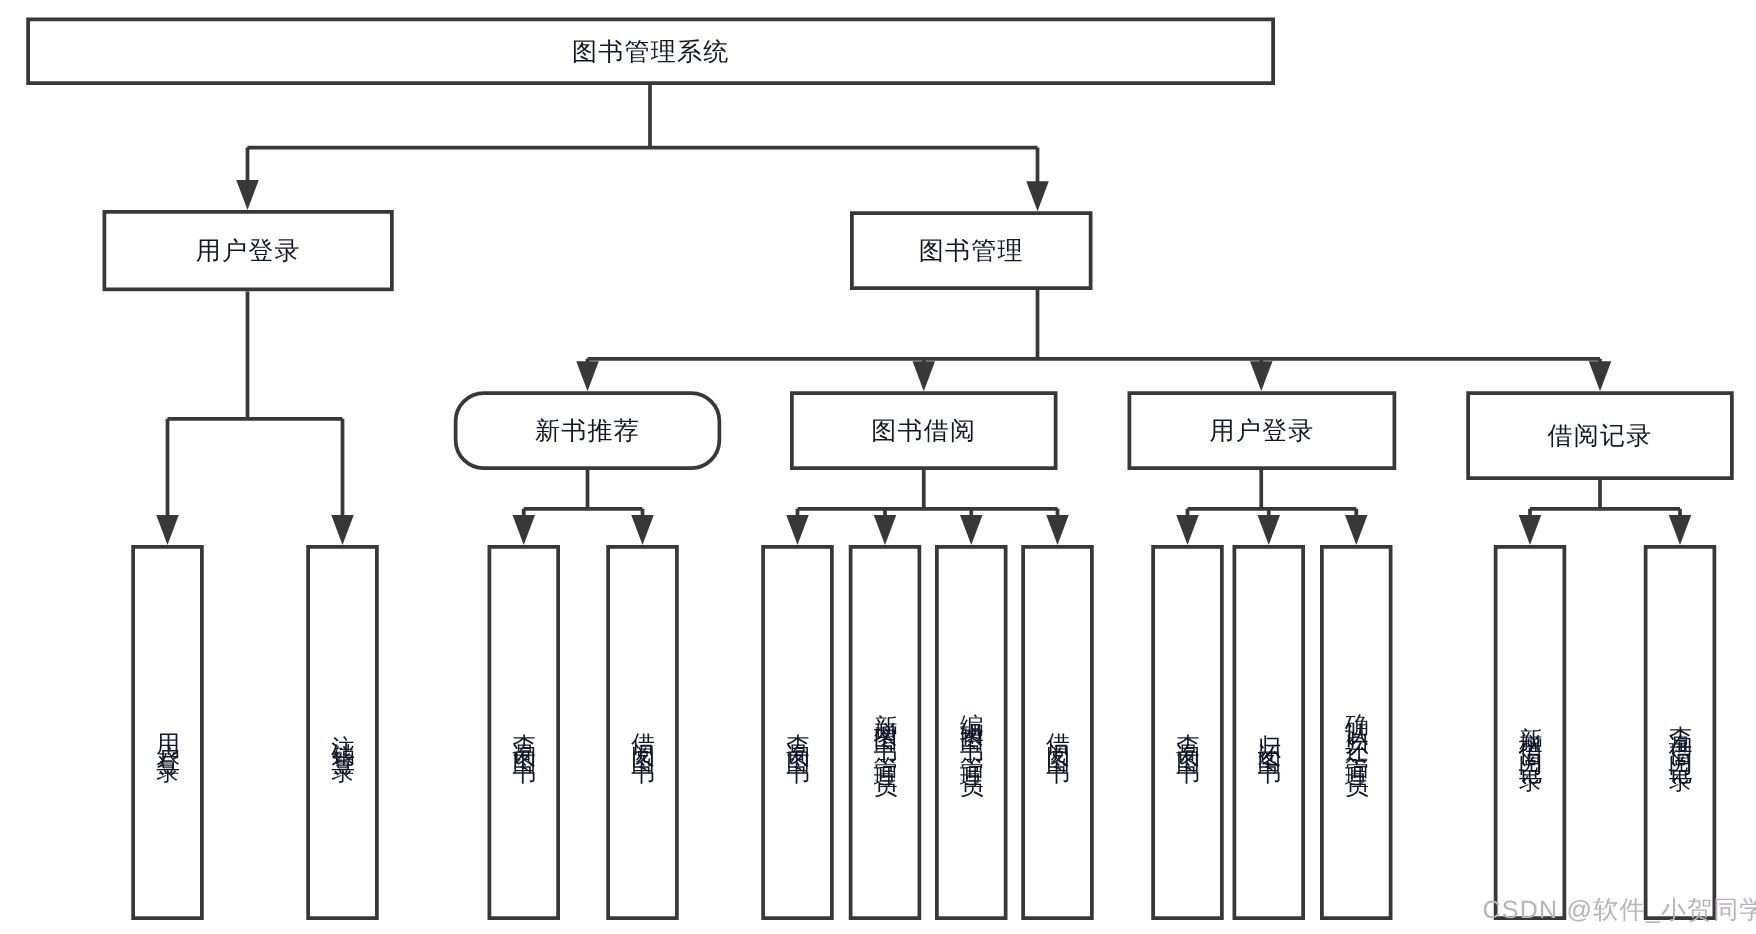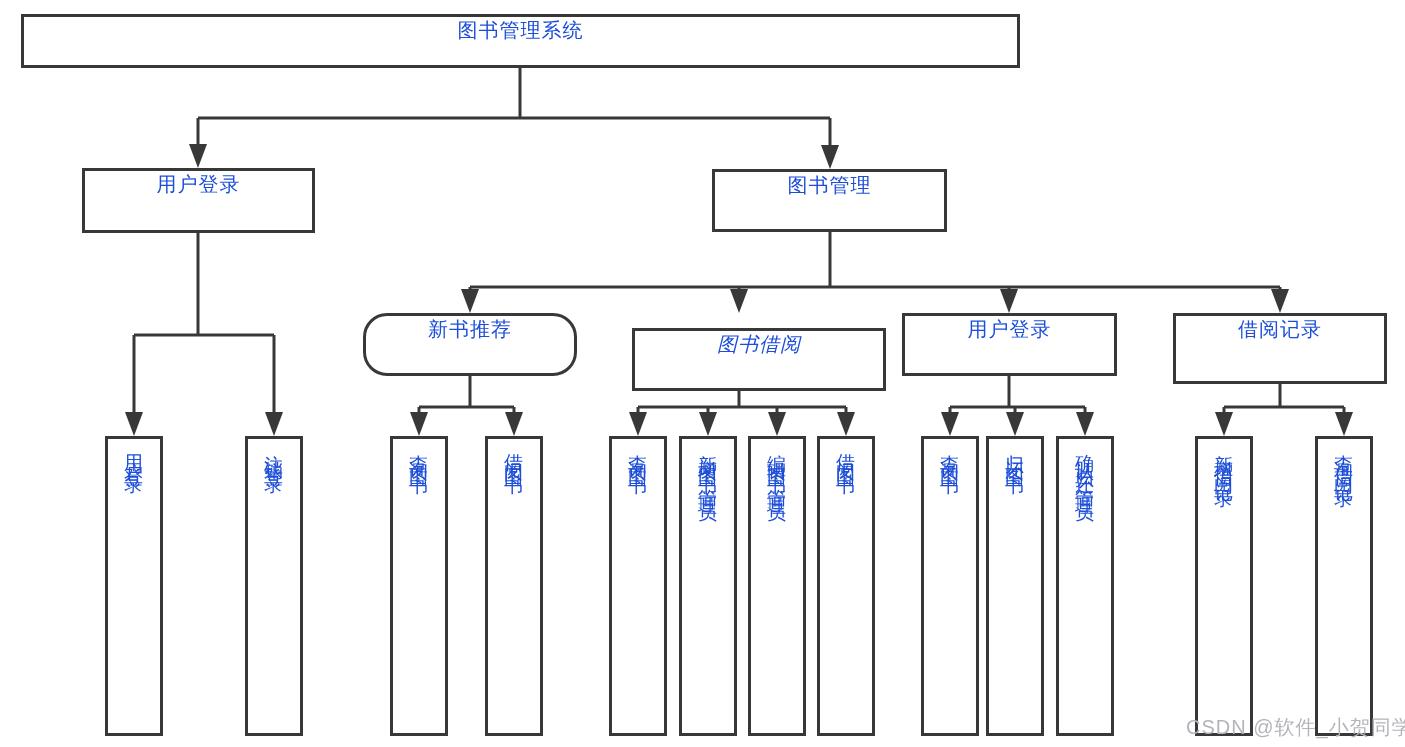--- a/index.html
+++ b/index.html
@@ -21,22 +21,23 @@
     top: 0;
     width: 1405px;
     height: 747px;
   }
   .node {
     position: absolute;
     box-sizing: border-box;
     border: 3px solid #383838;
     background: #ffffff;
     display: flex;
+    align-items: center;
     justify-content: center;
-    color: #1d4ed8;
+    color: #0f172a;
   }
   .h-node span {
     font-size: 20px;
     letter-spacing: 1px;
     white-space: nowrap;
   }
   .v-node span {
     writing-mode: vertical-rl;
     text-orientation: mixed;
     font-size: 19px;
@@ -129,28 +130,28 @@
     </g>
   </svg>
 
   <div class="node h-node" style="left:21px; top:14px; width:999px; height:54px;">
     <span>图书管理系统</span>
   </div>
 
   <div class="node h-node" style="left:82px; top:168px; width:233px; height:65px;">
     <span>用户登录</span>
   </div>
-  <div class="node h-node" style="left:712px; top:169px; width:235px; height:63px;">
+  <div class="node h-node" style="left:680px; top:169px; width:194px; height:63px;">
     <span>图书管理</span>
   </div>
 
   <div class="node h-node" style="left:363px; top:313px; width:214px; height:63px;border-radius:24px;">
     <span>新书推荐</span>
   </div>
-  <div class="node h-node" style="left:632px; top:328px; width:254px; height:63px;font-style:italic;">
+  <div class="node h-node" style="left:632px; top:313px; width:214px; height:63px;">
     <span>图书借阅</span>
   </div>
   <div class="node h-node" style="left:902px; top:313px; width:215px; height:63px;">
     <span>用户登录</span>
   </div>
   <div class="node h-node" style="left:1173px; top:313px; width:214px; height:71px;">
     <span>借阅记录</span>
   </div>
 
   <div class="node v-node" style="left:105px; top:436px; width:58px; height:300px;">

